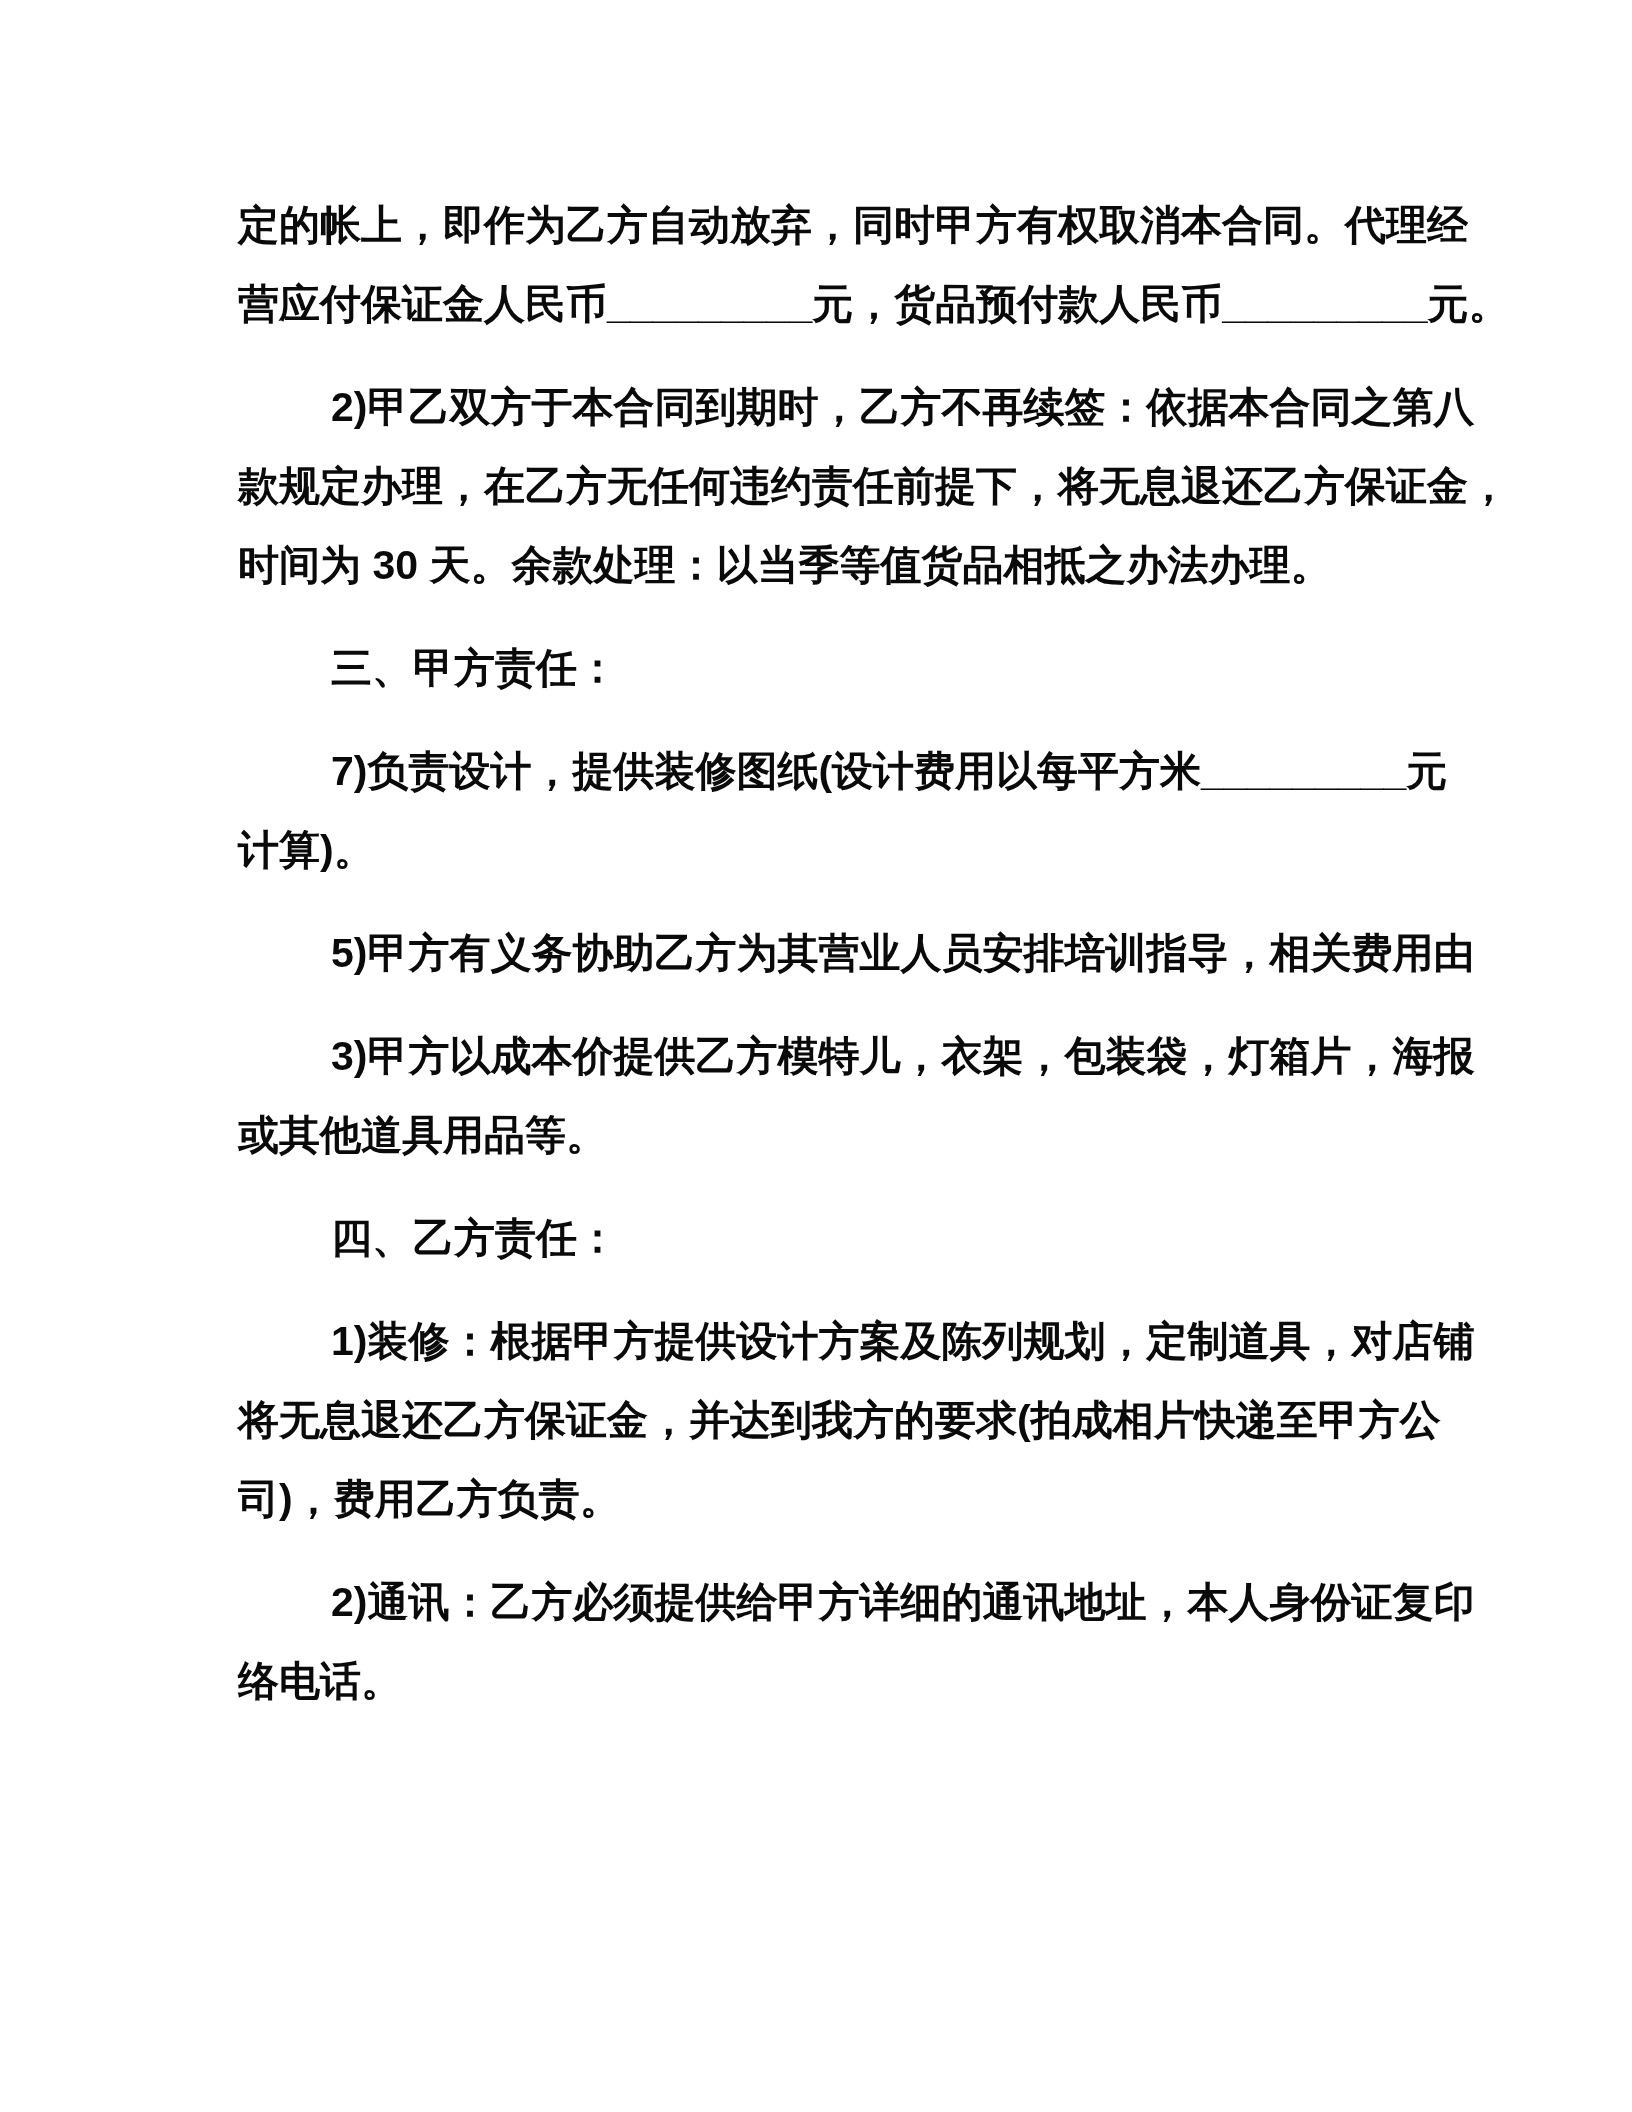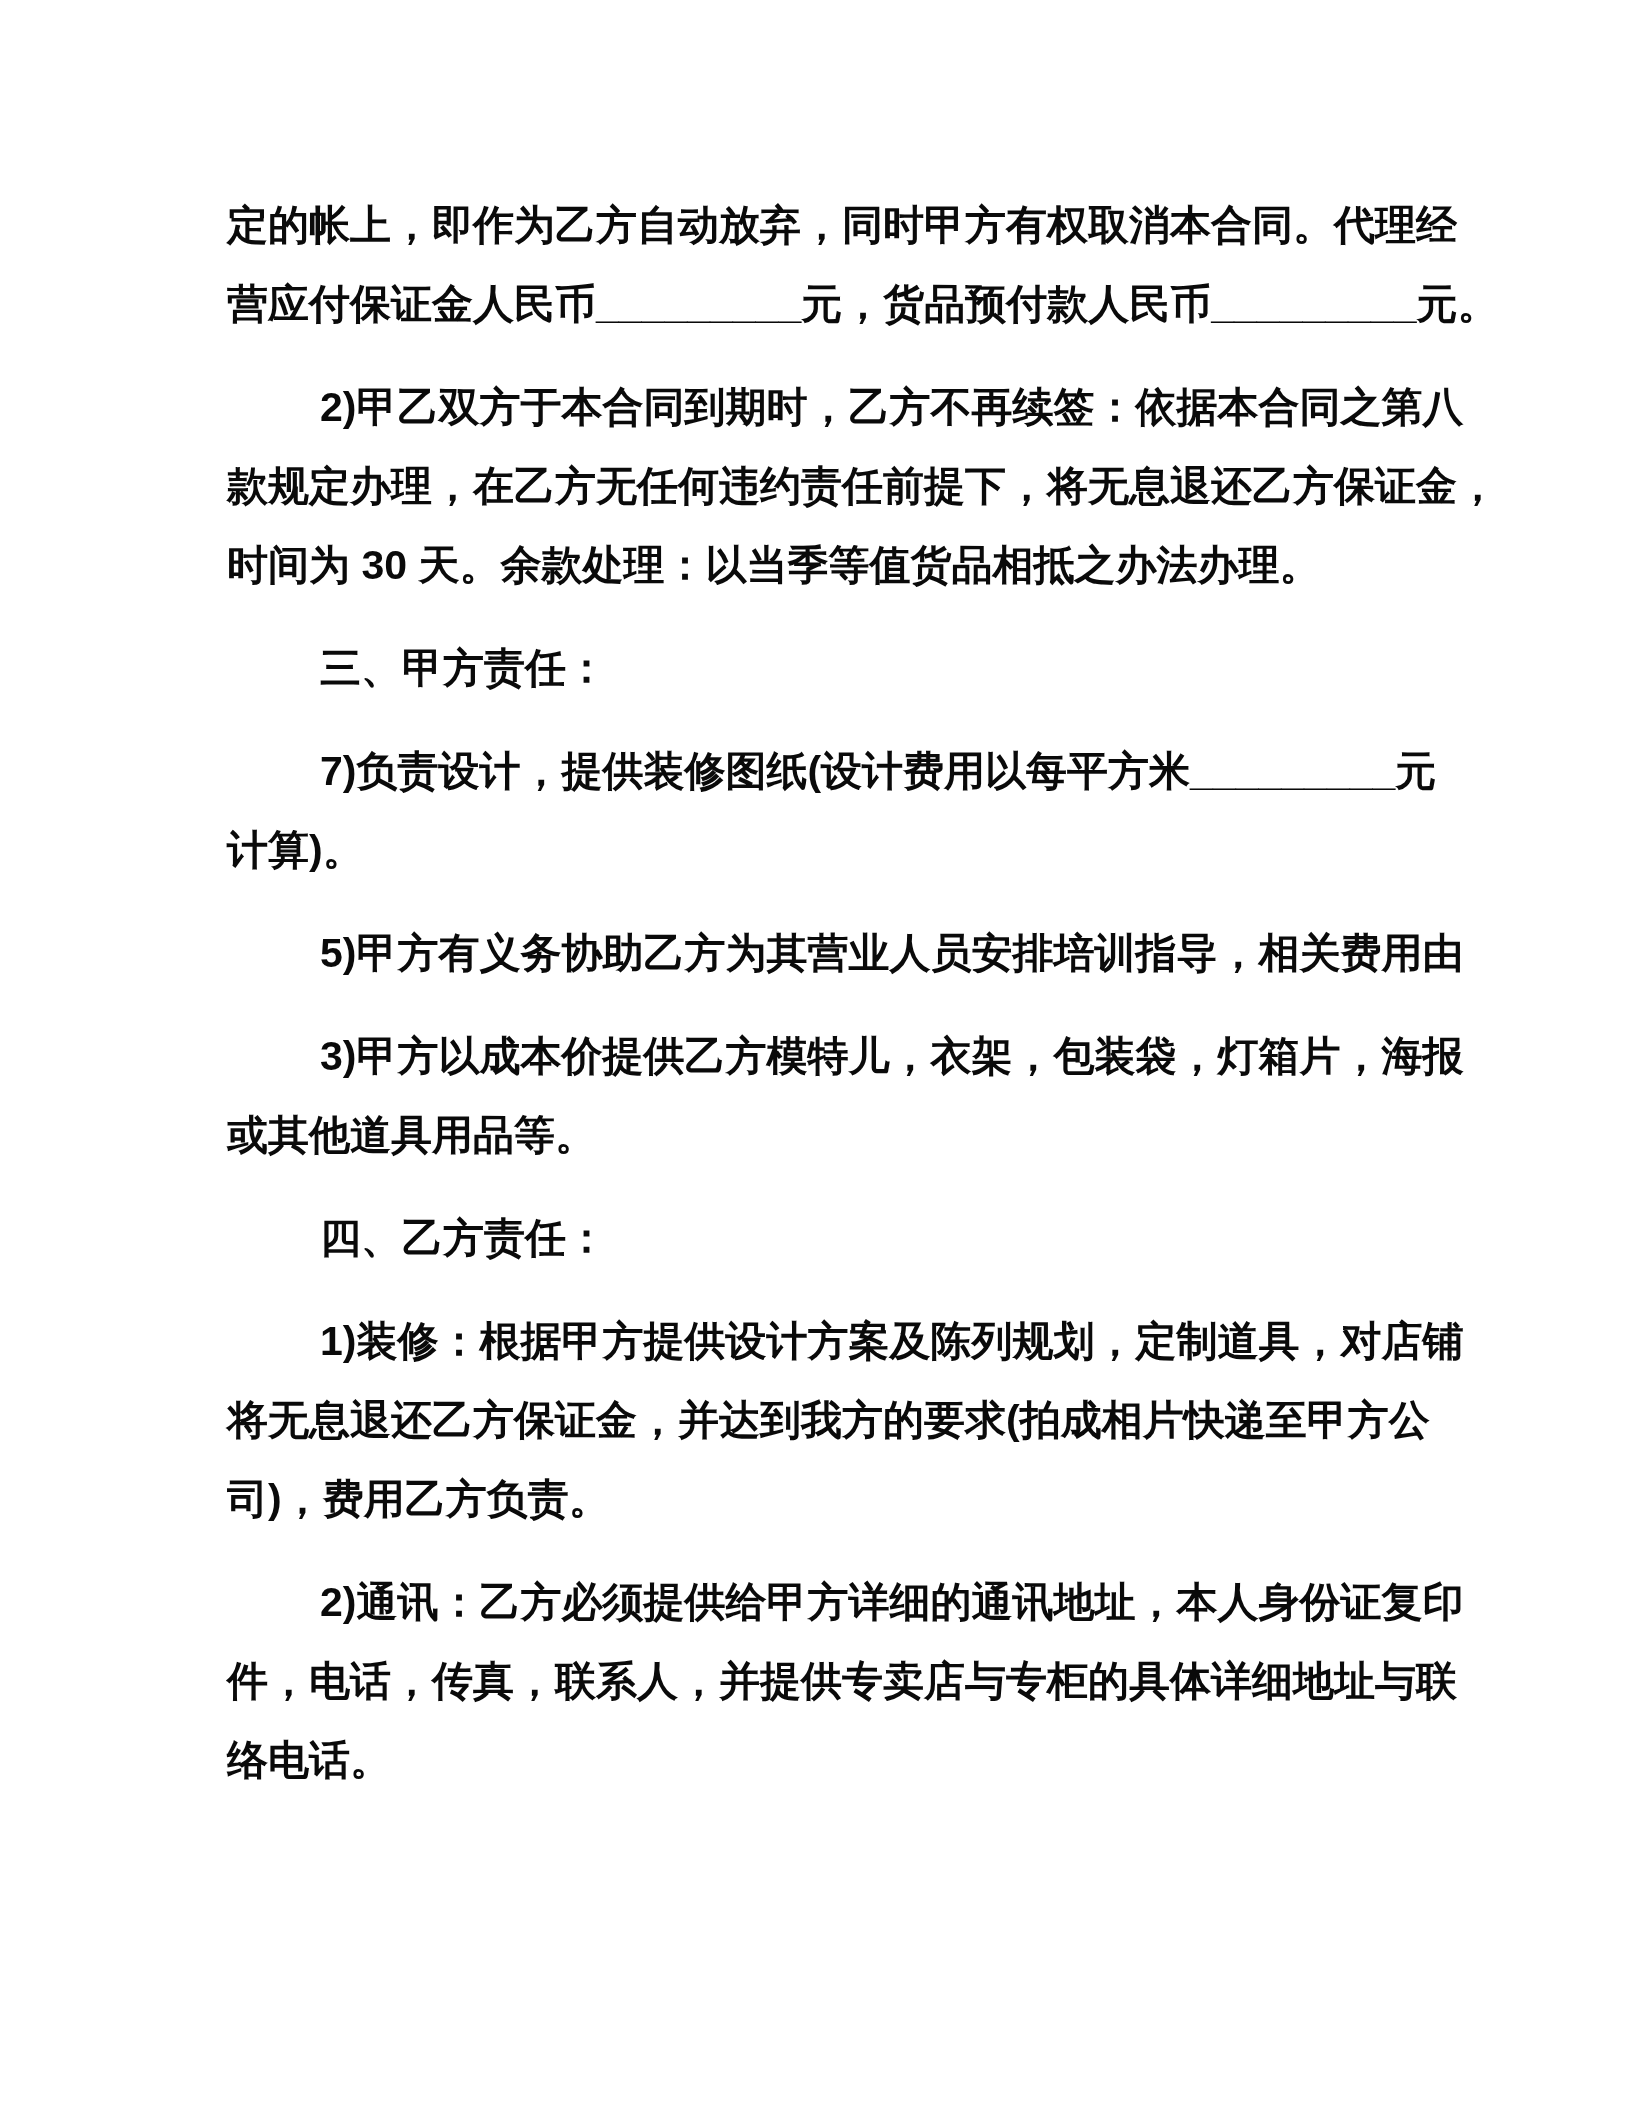--- a/index.html
+++ b/index.html
@@ -9,21 +9,21 @@
   }
   body {
     position: relative;
     width: 1632px;
     height: 2112px;
     font-family: "Liberation Sans", sans-serif;
     overflow: hidden;
   }
   .doc {
     position: absolute;
-    left: 227px;
+    left: 238px;
     top: 186px;
     width: 1200px;
     color: #0a0a0a;
     font-size: 41px;
     font-weight: 700;
     letter-spacing: 0px;
   }
   .line {
     line-height: 79px;
     height: 79px;
@@ -51,15 +51,14 @@
   <div class="line para indent">7)负责设计，提供装修图纸(设计费用以每平方米_________元</div>
   <div class="line">计算)。</div>
   <div class="line para indent">5)甲方有义务协助乙方为其营业人员安排培训指导，相关费用由</div>
   <div class="line para indent">3)甲方以成本价提供乙方模特儿，衣架，包装袋，灯箱片，海报</div>
   <div class="line">或其他道具用品等。</div>
   <div class="line para indent">四、乙方责任：</div>
   <div class="line para indent">1)装修：根据甲方提供设计方案及陈列规划，定制道具，对店铺</div>
   <div class="line">将无息退还乙方保证金，并达到我方的要求(拍成相片快递至甲方公</div>
   <div class="line">司)，费用乙方负责。</div>
   <div class="line para indent">2)通讯：乙方必须提供给甲方详细的通讯地址，本人身份证复印</div>
-  <div class="line">件，电话，传真，联系人，并提供专卖店与专柜的具体详细地址与联</div>
   <div class="line">络电话。</div>
 </div>
 
 </body></html>

